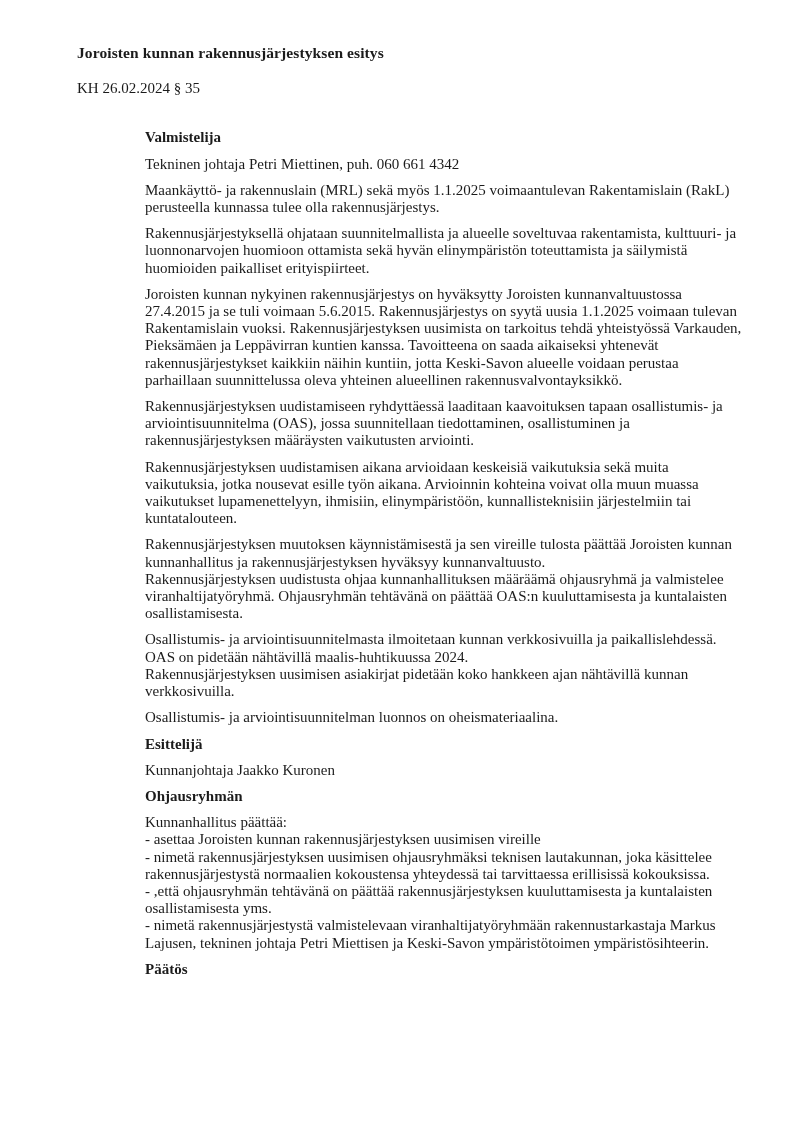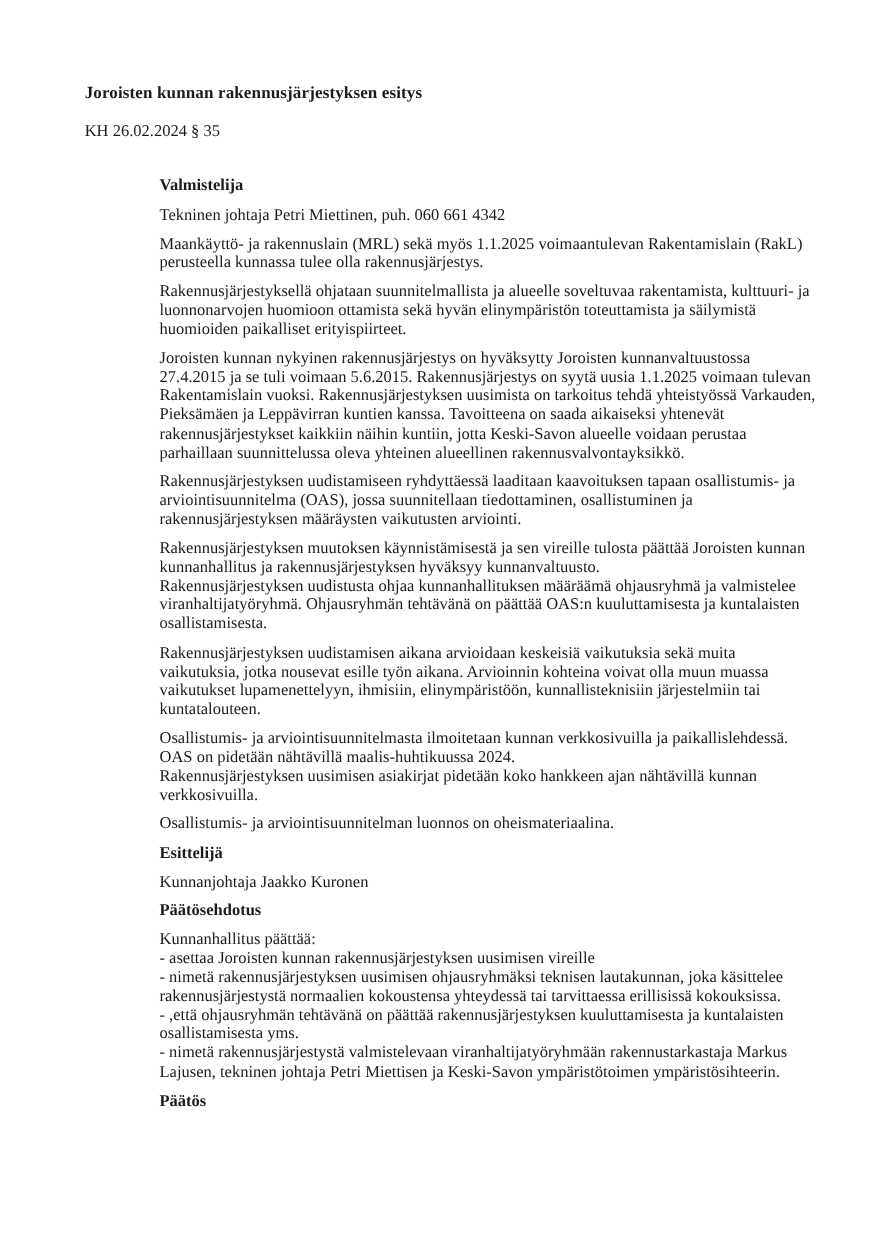--- a/index.html
+++ b/index.html
@@ -6,21 +6,21 @@
     margin: 0;
     padding: 0;
     background: #ffffff;
   }
   .page {
     position: relative;
     width: 794px;
     height: 1122px;
     background: #ffffff;
     box-sizing: border-box;
-    padding: 76px 30px 0 77px;
+    padding: 44px 30px 0 77px;
     font-family: "Liberation Serif", serif;
     color: #1b1b1b;
     font-size: 15px;
     line-height: 17.2px;
     overflow: hidden;
   }
   .doc-title {
     font-size: 15.5px;
     font-weight: bold;
     margin: 0 0 19px 0;
@@ -58,35 +58,35 @@
     <p>Tekninen johtaja Petri Miettinen, puh. 060 661 4342</p>
 
     <p>Maankäyttö- ja rakennuslain (MRL) sekä myös 1.1.2025 voimaantulevan Rakentamislain (RakL) perusteella kunnassa tulee olla rakennusjärjestys.</p>
 
     <p>Rakennusjärjestyksellä ohjataan suunnitelmallista ja alueelle soveltuvaa rakentamista, kulttuuri- ja luonnonarvojen huomioon ottamista sekä hyvän elinympäristön toteuttamista ja säilymistä huomioiden paikalliset erityispiirteet.</p>
 
     <p>Joroisten kunnan nykyinen rakennusjärjestys on hyväksytty Joroisten kunnanvaltuustossa 27.4.2015 ja se tuli voimaan 5.6.2015. Rakennusjärjestys on syytä uusia 1.1.2025 voimaan tulevan Rakentamislain vuoksi. Rakennusjärjestyksen uusimista on tarkoitus tehdä yhteistyössä Varkauden, Pieksämäen ja Leppävirran kuntien kanssa. Tavoitteena on saada aikaiseksi yhtenevät rakennusjärjestykset kaikkiin näihin kuntiin, jotta Keski-Savon alueelle voidaan perustaa parhaillaan suunnittelussa oleva yhteinen alueellinen rakennusvalvontayksikkö.</p>
 
     <p>Rakennusjärjestyksen uudistamiseen ryhdyttäessä laaditaan kaavoituksen tapaan osallistumis- ja arviointisuunnitelma (OAS), jossa suunnitellaan tiedottaminen, osallistuminen ja rakennusjärjestyksen määräysten vaikutusten arviointi.</p>
 
+    <p>Rakennusjärjestyksen uudistamisen aikana arvioidaan keskeisiä vaikutuksia sekä muita vaikutuksia, jotka nousevat esille työn aikana. Arvioinnin kohteina voivat olla muun muassa vaikutukset lupamenettelyyn, ihmisiin, elinympäristöön, kunnallisteknisiin järjestelmiin tai kuntatalouteen.</p>
+
     <p>Rakennusjärjestyksen muutoksen käynnistämisestä ja sen vireille tulosta päättää Joroisten kunnan kunnanhallitus ja rakennusjärjestyksen hyväksyy kunnanvaltuusto.
 Rakennusjärjestyksen uudistusta ohjaa kunnanhallituksen määräämä ohjausryhmä ja valmistelee viranhaltijatyöryhmä. Ohjausryhmän tehtävänä on päättää OAS:n kuuluttamisesta ja kuntalaisten osallistamisesta.</p>
-
-    <p>Rakennusjärjestyksen uudistamisen aikana arvioidaan keskeisiä vaikutuksia sekä muita vaikutuksia, jotka nousevat esille työn aikana. Arvioinnin kohteina voivat olla muun muassa vaikutukset lupamenettelyyn, ihmisiin, elinympäristöön, kunnallisteknisiin järjestelmiin tai kuntatalouteen.</p>
 
     <p>Osallistumis- ja arviointisuunnitelmasta ilmoitetaan kunnan verkkosivuilla ja paikallislehdessä. OAS on pidetään nähtävillä maalis-huhtikuussa 2024.
 Rakennusjärjestyksen uusimisen asiakirjat pidetään koko hankkeen ajan nähtävillä kunnan verkkosivuilla.</p>
 
     <p>Osallistumis- ja arviointisuunnitelman luonnos on oheismateriaalina.</p>
 
     <p class="h">Esittelijä</p>
 
     <p>Kunnanjohtaja Jaakko Kuronen</p>
 
-    <p class="h">Päätösehdotus</p>
+    <p class="h">Ohjausryhmän</p>
 
     <p>Kunnanhallitus päättää:
 - asettaa Joroisten kunnan rakennusjärjestyksen uusimisen vireille
 - nimetä rakennusjärjestyksen uusimisen ohjausryhmäksi teknisen lautakunnan, joka käsittelee rakennusjärjestystä normaalien kokoustensa yhteydessä tai tarvittaessa erillisissä kokouksissa.
 - ,että ohjausryhmän tehtävänä on päättää rakennusjärjestyksen kuuluttamisesta ja kuntalaisten osallistamisesta yms.
 - nimetä rakennusjärjestystä valmistelevaan viranhaltijatyöryhmään rakennustarkastaja Markus Lajusen, tekninen johtaja Petri Miettisen ja Keski-Savon ympäristötoimen ympäristösihteerin.</p>
 
     <p class="h">Päätös</p>
 
   </div>

